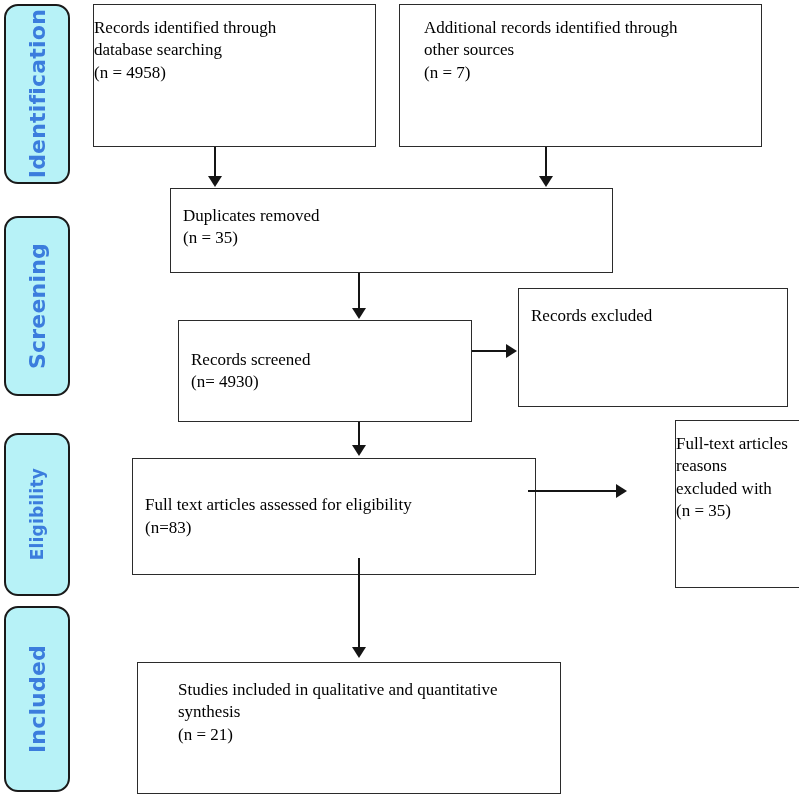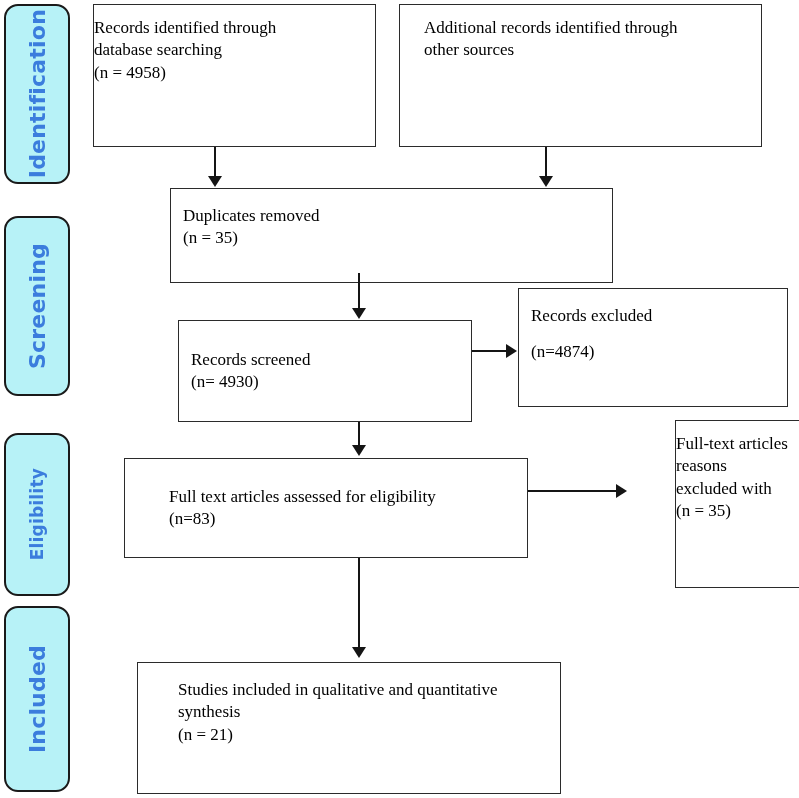--- a/index.html
+++ b/index.html
@@ -116,60 +116,60 @@
       <span class="ln">Records identified through</span>
       <span class="ln">database searching</span>
       <span class="ln">(n = 4958)</span>
     </div>
   </div>
 
   <div class="fbox center top pad-top-12" style="left:399px; top:4px; width:363px; height:143px;padding-left:24px;">
     <div class="inner">
       <span class="ln">Additional records identified through</span>
       <span class="ln">other sources</span>
+      <span class="ln">(n = 7)</span>
     </div>
   </div>
 
   <div class="vline" style="left:214px; top:147px; height:30px;"></div>
   <div class="arrow-down" style="left:208px; top:176px;"></div>
 
   <div class="vline" style="left:545px; top:147px; height:30px;"></div>
   <div class="arrow-down" style="left:539px; top:176px;"></div>
 
-  <div class="fbox left top pad-top-16" style="left:170px; top:188px; width:443px; height:95px;">
+  <div class="fbox left top pad-top-16" style="left:170px; top:188px; width:443px; height:85px;">
     <div class="inner">
       <span class="ln">Duplicates removed</span>
       <span class="ln">(n = 35)</span>
     </div>
   </div>
 
   <div class="vline" style="left:358px; top:273px; height:36px;"></div>
   <div class="arrow-down" style="left:352px; top:308px;"></div>
 
   <div class="fbox left" style="left:178px; top:320px; width:294px; height:102px;">
     <div class="inner">
       <span class="ln">Records screened</span>
       <span class="ln">(n= 4930)</span>
     </div>
   </div>
 
   <div class="fbox left loose top pad-top-16" style="left:518px; top:288px; width:270px; height:119px;">
     <div class="inner">
       <span class="ln">Records excluded</span>
-      <span class="ln">(n=4874)</span>
     </div>
   </div>
 
   <div class="hline" style="left:472px; top:350px; width:35px;"></div>
   <div class="arrow-right" style="left:506px; top:344px;"></div>
 
   <div class="vline" style="left:358px; top:422px; height:24px;"></div>
   <div class="arrow-down" style="left:352px; top:445px;"></div>
 
-  <div class="fbox left" style="left:124px; top:458px; width:404px; height:100px;padding-left:32px;">
+  <div class="fbox left" style="left:132px; top:458px; width:404px; height:117px;">
     <div class="inner">
       <span class="ln">Full text articles assessed for eligibility</span>
       <span class="ln">(n=83)</span>
     </div>
   </div>
 
   <div class="fbox center top pad-top-12" style="left:627px; top:420px; width:157px; height:168px;margin-left:48px;">
     <div class="inner">
       <span class="ln">Full-text articles</span>
       <span class="ln">reasons</span>

